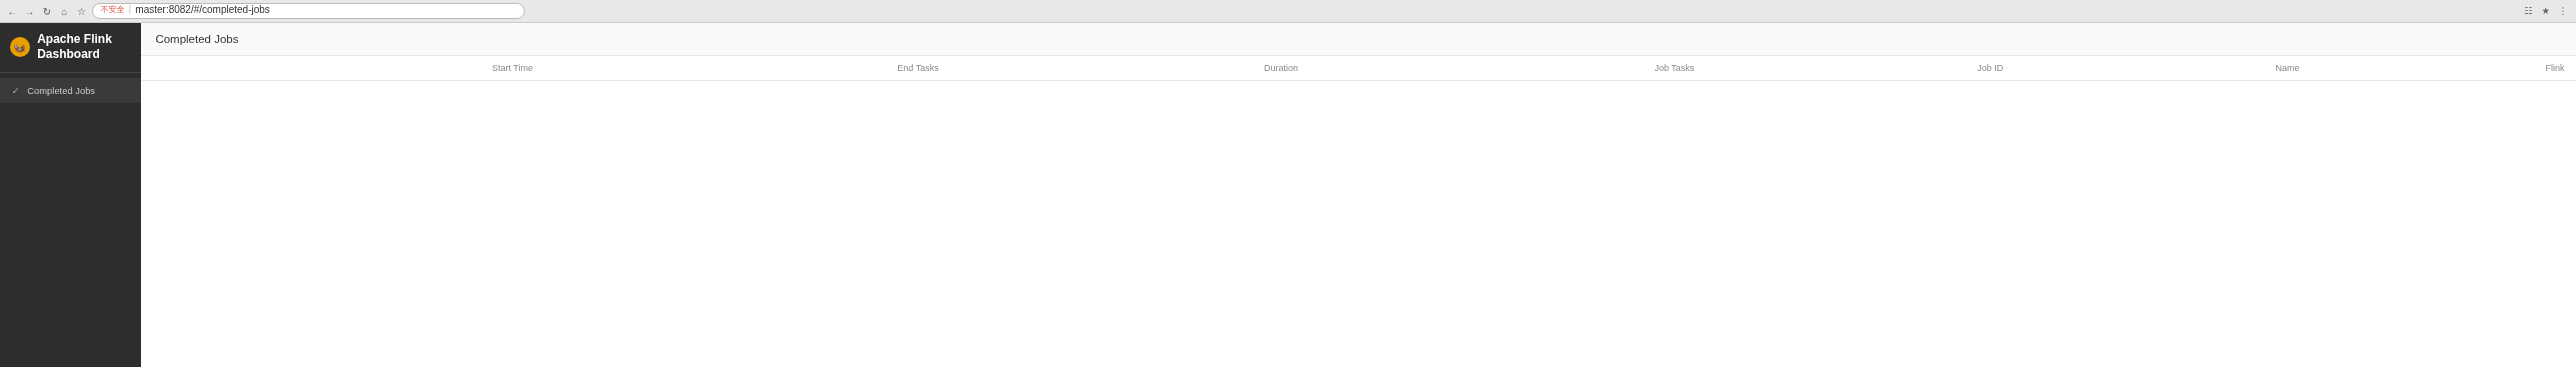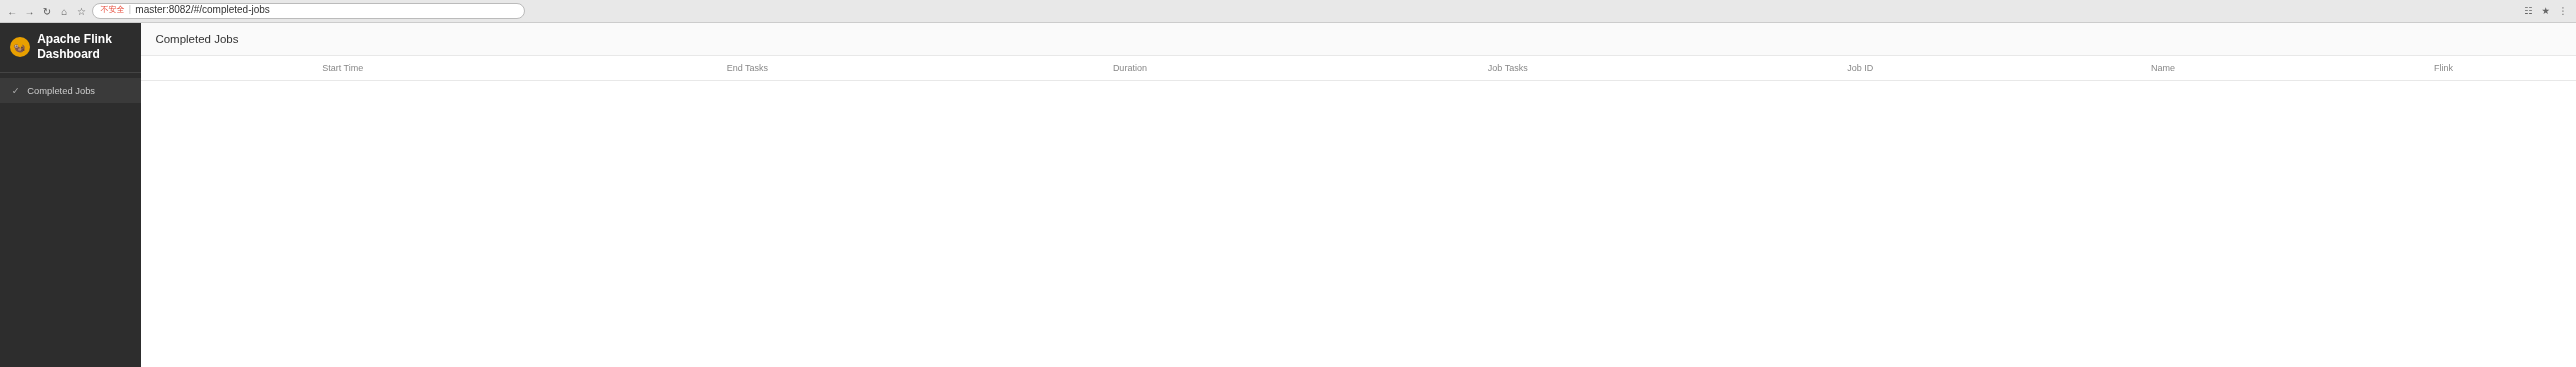--- a/index.html
+++ b/index.html
@@ -189,21 +189,21 @@
       width: 100%;
       border-collapse: collapse;
     }
 
     .jobs-table thead tr {
       border-bottom: 0.7px solid #e0e0e0;
     }
 
     .jobs-table th {
       padding: 7.2px 11.5px;
-      text-align: center;
+      text-align: right;
       font-size: 9px;
       font-weight: 400;
       color: #888;
       background: #fff;
       border-bottom: 0.7px solid #e8e8e8;
       white-space: nowrap;
     }
   </style>
 </head>
 <body>

